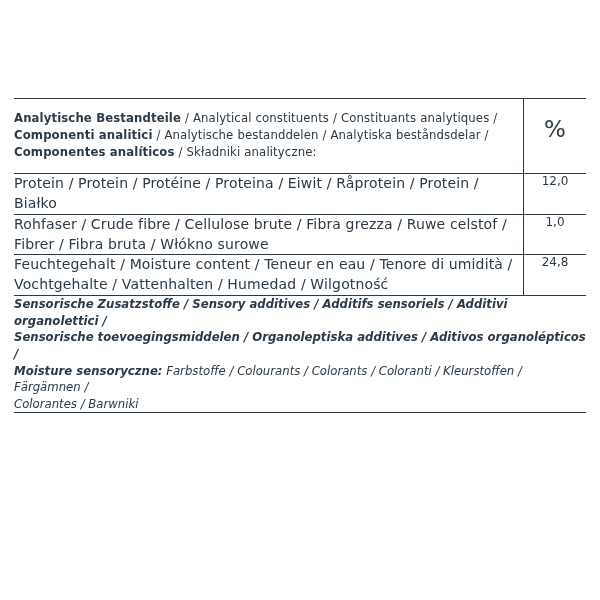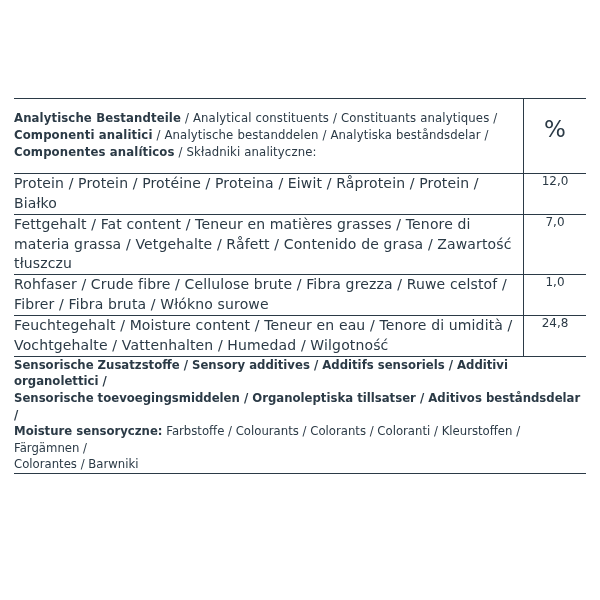--- a/index.html
+++ b/index.html
@@ -26,21 +26,21 @@
     table-layout: fixed;
   }
 
   table.nutrition td {
     vertical-align: top;
     padding: 0;
   }
 
   
   .frame-top    { border-top: 1.6px solid #2b3a46; }
-  .frame-bottom { border-bottom: 1.6px solid #2b3a46; }
+  .frame-bottom { border-bottom: 1.6px solid #2b3a46; font-style: italic; }
 
   .cell-text {
     padding: 7px 12px 8px 12px;
     font-size: 14px;
     line-height: 1.42;
     letter-spacing: 0.01em;
   }
 
   .cell-val {
     padding: 7px 0 8px 0;
@@ -92,39 +92,35 @@
           <span class="nowrapish"><b>Analytische Bestandteile</b><span> / Analytical constituents / Constituants analytiques / </span><b>Componenti analitici</b><span> / Analytische bestanddelen / Analytiska beståndsdelar / </span><b>Componentes analíticos</b><span> / Składniki analityczne:</span></span>
         </td>
         <td class="cell-val col-val frame-top">%</td>
       </tr>
 
       <tr class="rule">
         <td class="cell-text">Protein / Protein / Protéine / Proteina / Eiwit / Råprotein / Protein / Białko</td>
         <td class="cell-val col-val">12,0</td>
       </tr>
 
-      <tr class="rule">
-        <td class="cell-text">Fettgehalt / Fat content / Teneur en matières grasses / Tenore di materia grassa / Vetgehalte / Råfett / Contenido de grasa / Zawartość tłuszczu</td>
-        <td class="cell-val col-val">7,0</td>
-      </tr>
 
 
       <tr class="rule">
         <td class="cell-text">Rohfaser / Crude fibre / Cellulose brute / Fibra grezza / Ruwe celstof / Fibrer / Fibra bruta / Włókno surowe</td>
         <td class="cell-val col-val">1,0</td>
       </tr>
 
       <tr class="rule">
         <td class="cell-text">Feuchtegehalt / Moisture content / Teneur en eau / Tenore di umidità / Vochtgehalte / Vattenhalten / Humedad / Wilgotność</td>
         <td class="cell-val col-val">24,8</td>
       </tr>
 
       <tr>
         <td class="footer-block frame-bottom" colspan="2">
           <div class="bold-line">Sensorische Zusatzstoffe / Sensory additives / Additifs sensoriels / Additivi organolettici /</div>
-          <div class="bold-line">Sensorische toevoegingsmiddelen / Organoleptiska tillsatser / Aditivos beståndsdelar /</div>
+          <div class="bold-line">Sensorische toevoegingsmiddelen / Organoleptiska additives / Aditivos organolépticos /</div>
           <div class="mixed"><b>Moisture sensoryczne:</b><span> Farbstoffe / Colourants / Colorants / Coloranti / Kleurstoffen / Färgämnen /</span></div>
           <div>Colorantes / Barwniki</div>
         </td>
       </tr>
     </tbody>
   </table>
 </div>
 
 </body></html>

